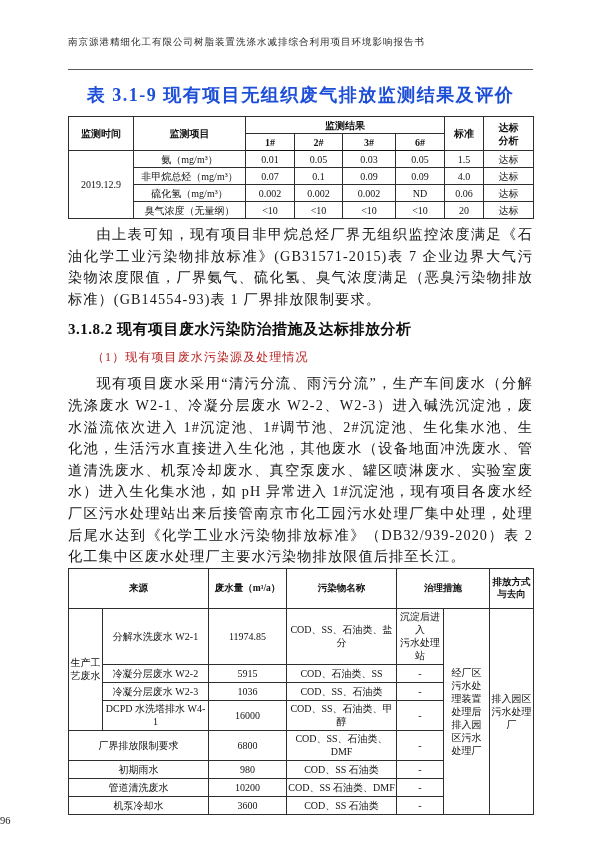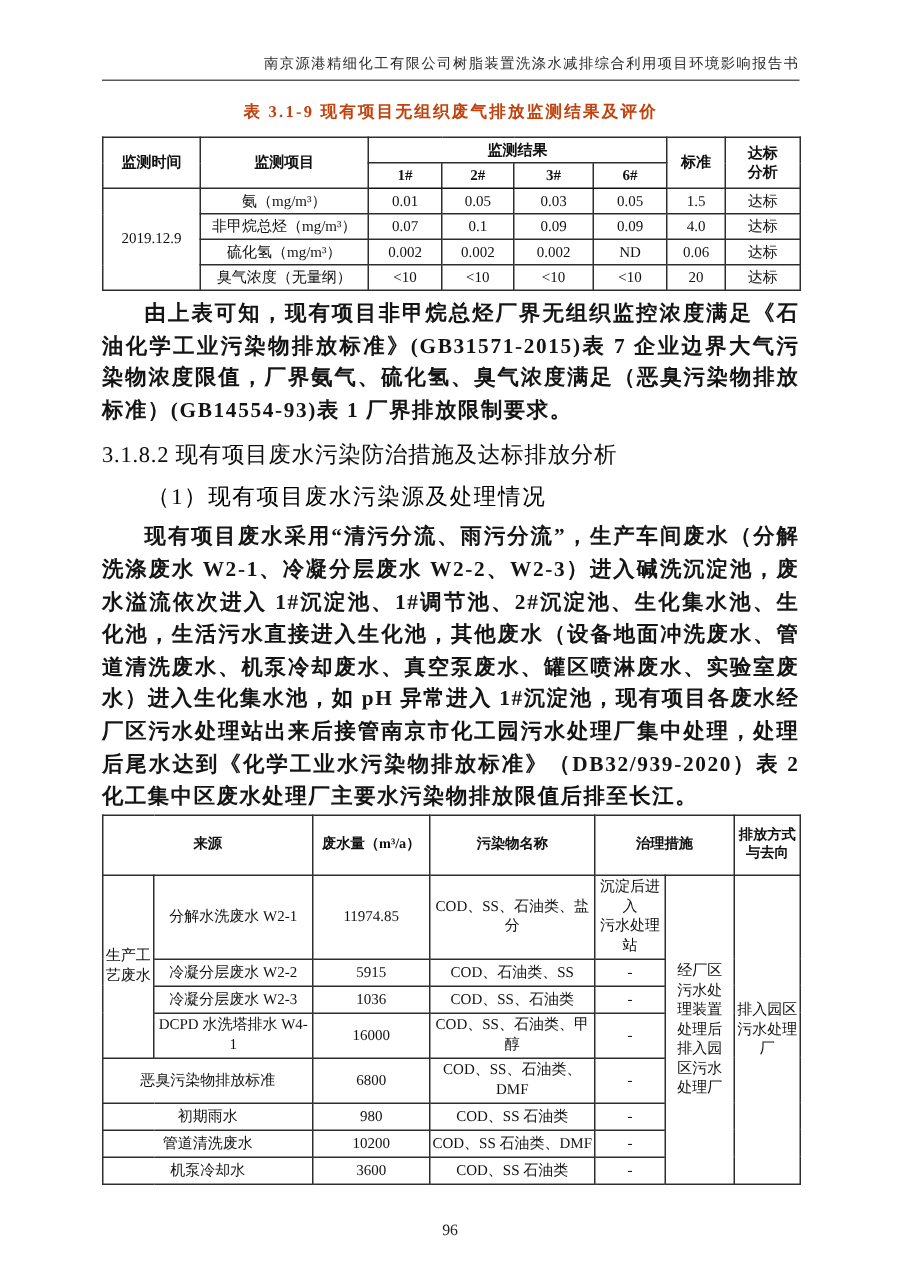--- a/index.html
+++ b/index.html
@@ -3,55 +3,55 @@
 <meta charset="utf-8">
 <style>
   html,body{margin:0;padding:0;}
   body{
     width:600px;height:848px;background:#ffffff;position:relative;
     font-family:"Liberation Serif","DejaVu Serif",serif;
     color:#1c1c1c;overflow:hidden;
   }
   .content{padding:36px 67px 0 68px;}
   .doc-header{
-    text-align:right;font-size:9.5px;color:#2a2a2a;letter-spacing:1px;
-    padding-bottom:4px;border-bottom:1px solid #5a5a5a;
+    text-align:left;font-size:9.5px;color:#2a2a2a;letter-spacing:1px;
+    padding-bottom:20px;border-bottom:1px solid #5a5a5a;
   }
   .tbl-title{
-    text-align:center;font-weight:bold;font-size:11px;letter-spacing:1.5px;
-    margin:13px 0 9px;color:#c2410c;
+    text-align:center;font-weight:bold;font-size:18px;letter-spacing:1.5px;
+    margin:13px 0 9px;color:#1d4ed8;
   }
   table{width:100%;border-collapse:collapse;table-layout:fixed;color:#111;}
   .tbl{border:1.5px solid #111;}
   .tbl td{
     border:1px solid #2e2e2e;text-align:center;vertical-align:middle;
     padding:1.5px 1px;line-height:1.3;
   }
   .t1 td{font-size:10px;}
   .t1 .hd{font-weight:bold;}
   .t1 tr.hdr2 td{border-bottom:1.5px solid #111;}
   .t2 td{font-size:10px;}
   .t2 .hd{font-weight:bold;font-size:9.5px;height:36px;}
   .t2 td{height:14px;}
   .pre{white-space:pre-line;}
   .analysis-hd{padding:1.5px 10px;}
   p.body{
     font-size:14.2px;line-height:21.6px;text-align:justify;text-indent:2em;
-    margin:5px 0 0;letter-spacing:1.1px;color:#151515;font-weight:bold;
+    margin:5px 0 0;letter-spacing:1.1px;color:#151515;
   }
   .sec-heading{
-    font-size:15px;font-weight:normal;margin:8px 0 0;line-height:23px;
+    font-size:15px;font-weight:bold;margin:8px 0 0;line-height:23px;
     letter-spacing:0.5px;color:#0e0e0e;
   }
   .sub-heading{
-    font-size:15px;margin:5px 0 0;line-height:22px;text-indent:2em;
-    letter-spacing:1.1px;color:#000000;
+    font-size:12px;margin:5px 0 0;line-height:22px;text-indent:2em;
+    letter-spacing:1.1px;color:#b91c1c;
   }
   .page-num{
-    position:absolute;bottom:22px;left:0;right:0;text-align:center;
+    position:absolute;bottom:22px;left:0;right:0;
     font-size:10.5px;color:#222;
   }
 </style>
 </head>
 <body>
 
 <div class="content">
 
   <div class="doc-header">南京源港精细化工有限公司树脂装置洗涤水减排综合利用项目环境影响报告书</div>
 
@@ -181,21 +181,21 @@
         <td>COD、SS、石油类</td>
         <td>-</td>
       </tr>
       <tr>
         <td>DCPD 水洗塔排水 W4-1</td>
         <td>16000</td>
         <td>COD、SS、石油类、甲醇</td>
         <td>-</td>
       </tr>
       <tr>
-        <td colspan="2">恶臭污染物排放标准</td>
+        <td colspan="2">厂界排放限制要求</td>
         <td>6800</td>
         <td>COD、SS、石油类、DMF</td>
         <td>-</td>
       </tr>
       <tr>
         <td colspan="2">初期雨水</td>
         <td>980</td>
         <td>COD、SS 石油类</td>
         <td>-</td>
       </tr>

